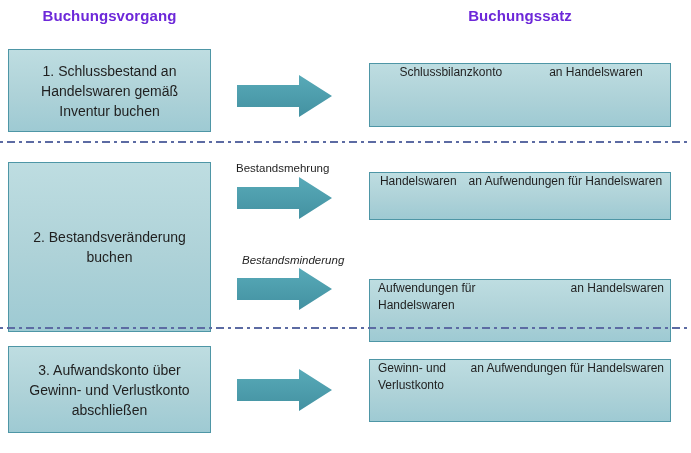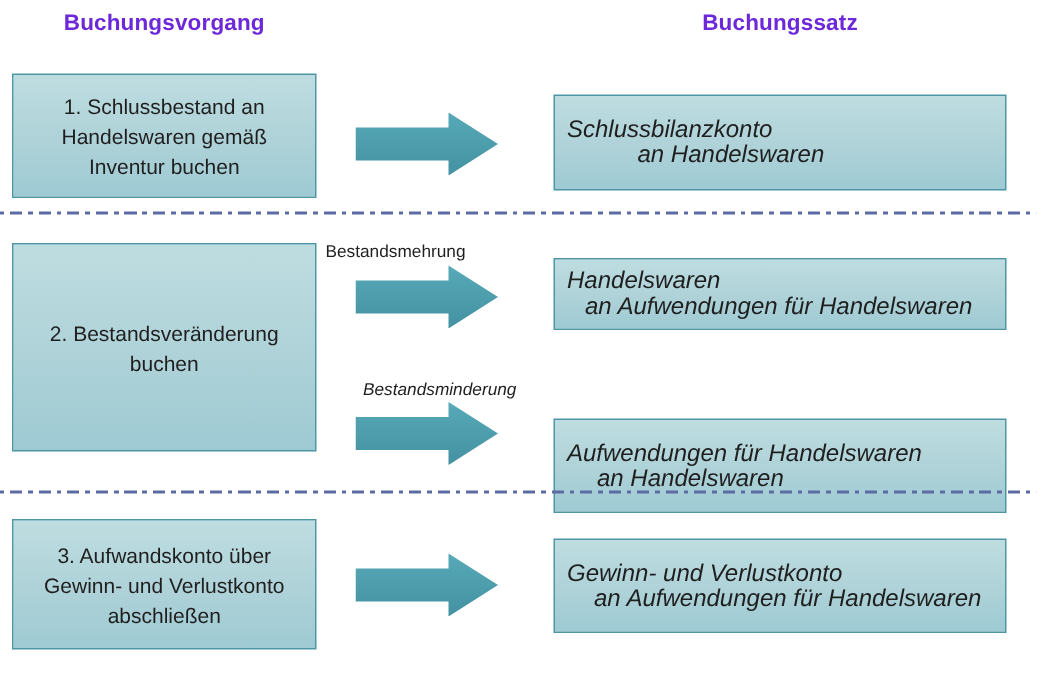--- a/index.html
+++ b/index.html
@@ -29,22 +29,22 @@
     border:1.5px solid var(--box_border);
     box-sizing:border-box;
     display:flex;flex-direction:column;justify-content:center;align-items:center;
     font-size:14px;line-height:20px;text-align:center;
   }
   .entry-box{
     position:absolute;left:369px;width:302px;
     background:linear-gradient(180deg,var(--box_fill_top) 0%,#aed2d8 55%,var(--box_fill_bottom) 100%);
     border:1.5px solid var(--box_border);
     box-sizing:border-box;
-    display:flex;flex-direction:column;justify-content:center;
-    font-size:16px;line-height:17px;padding-left:8px;padding-right:6px;font-style:italic;
+    display:flex;flex-direction:row;justify-content:center;
+    font-size:12px;line-height:17px;padding-left:8px;padding-right:6px;
   }
   .arrow{position:absolute;left:237px;width:95px;height:42px;}
   .arrow svg{display:block;width:100%;height:100%;}
   .arrow-label{
     position:absolute;font-size:11.5px;line-height:14px;color:var(--text);
     white-space:nowrap;
   }
   .separator{
     position:absolute;left:0;width:691px;height:2px;
     background:repeating-linear-gradient(90deg,
@@ -82,26 +82,26 @@
     </svg>
   </div>
 
   <div class="entry-box" style="top:63px;height:64px;">
     <div>Schlussbilanzkonto</div>
     <div class="credit-line" style="padding-left:47px;">an Handelswaren</div>
   </div>
 
   <div class="separator" style="top:141px;"></div>
 
-  <div class="process-box" style="top:162px;height:139px;">
+  <div class="process-box" style="top:162px;height:170px;">
     <div>2. Bestandsveränderung</div>
     <div>buchen</div>
   </div>
 
-  <div class="arrow-label" style="left:217px;top:161px;">Bestandsmehrung</div>
+  <div class="arrow-label" style="left:236px;top:161px;">Bestandsmehrung</div>
   <div class="arrow" style="top:177px;">
     <svg viewBox="0 0 95 42">
       <polygon points="0,10 62,10 62,0 95,21 62,42 62,32 0,32" fill="url(#agrad)"></polygon>
     </svg>
   </div>
 
   <div class="entry-box" style="top:172px;height:48px;">
     <div>Handelswaren</div>
     <div class="credit-line" style="padding-left:12px;">an Aufwendungen für Handelswaren</div>
   </div>

